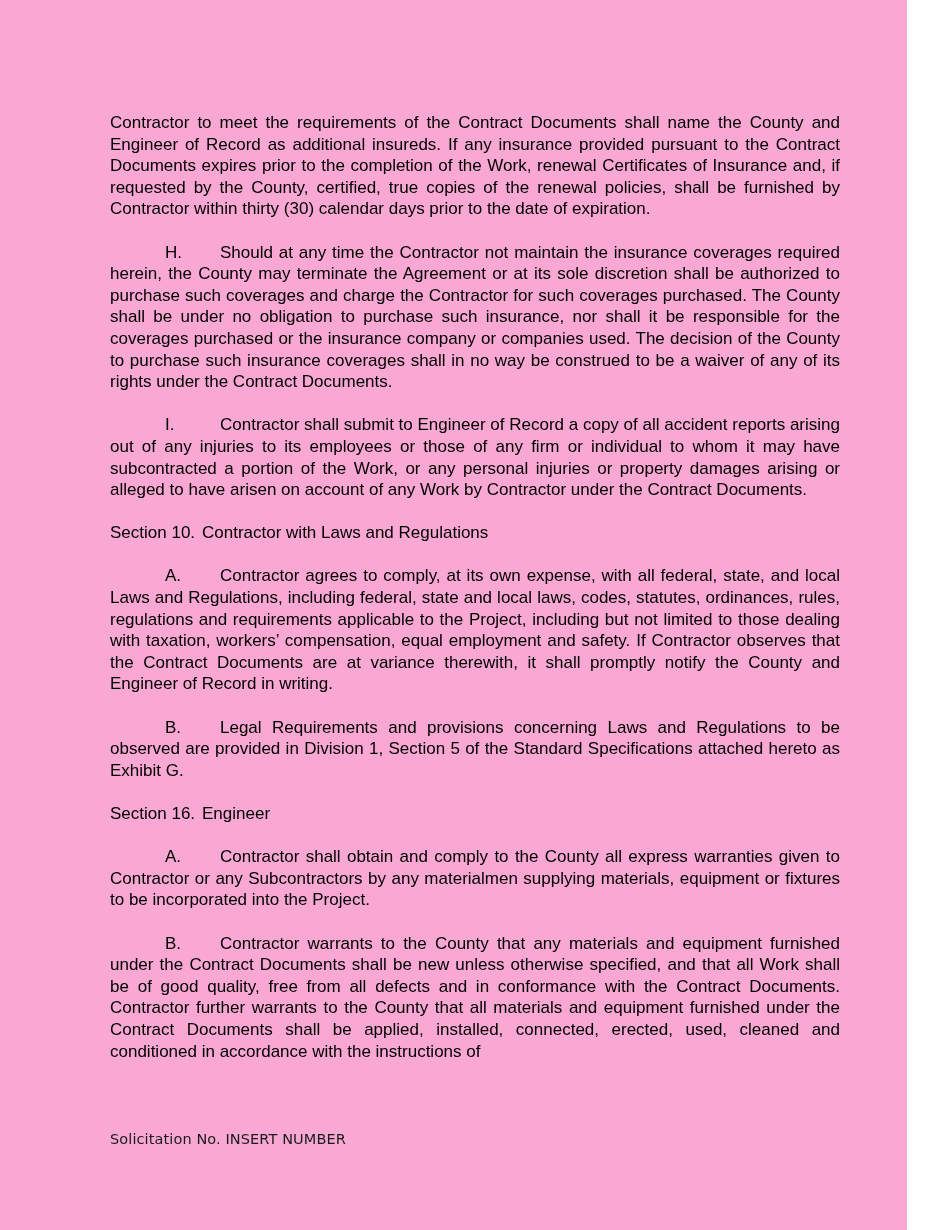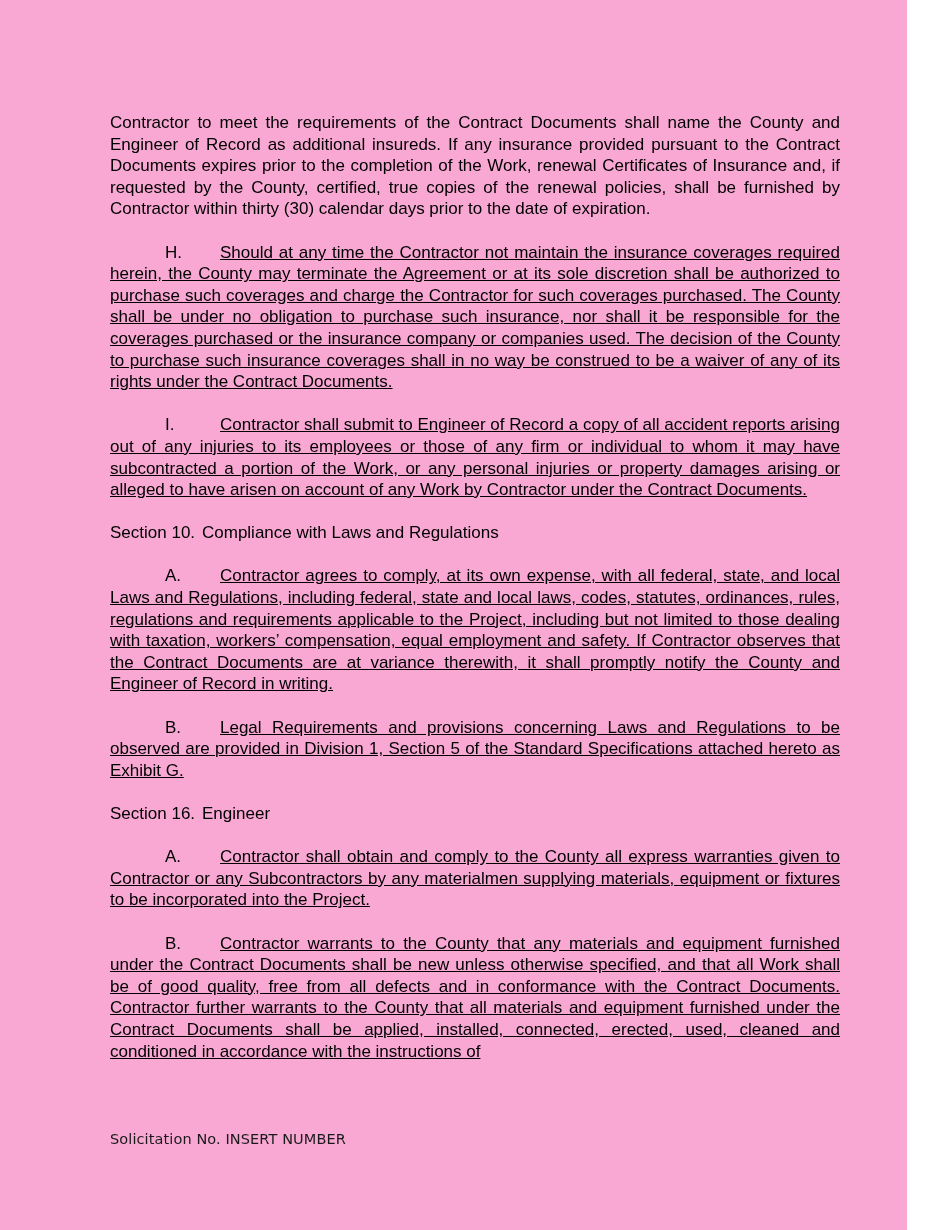--- a/index.html
+++ b/index.html
@@ -39,21 +39,20 @@
 
   p.para:last-of-type {
     margin-bottom: 0;
   }
 
   
   p.lettered {
     margin: 0 0 21.6px 0;
     text-align: justify;
     text-justify: inter-word;
-    text-decoration: underline;
   }
 
   .marker {
     display: inline-block;
     width: 55px;
     margin-left: 55px;
   }
 
   
   p.section-heading {
@@ -95,21 +94,21 @@
 
     <p class="lettered">
       <span class="marker">H.</span><span class="para-run">Should at any time the Contractor not maintain the insurance coverages required herein, the County may terminate the Agreement or at its sole discretion shall be authorized to purchase such coverages and charge the Contractor for such coverages purchased.  The County shall be under no obligation to purchase such insurance, nor shall it be responsible for the coverages purchased or the insurance company or companies used.  The decision of the County to purchase such insurance coverages shall in no way be construed to be a waiver of any of its rights under the Contract Documents.</span>
     </p>
 
     <p class="lettered">
       <span class="marker">I.</span><span class="para-run">Contractor shall submit to Engineer of Record a copy of all accident reports arising out of any injuries to its employees or those of any firm or individual to whom it may have subcontracted a portion of the Work, or any personal injuries or property damages arising or alleged to have arisen on account of any Work by Contractor under the Contract Documents.</span>
     </p>
 
     <p class="section-heading">
-      <span class="section-number">Section 10.</span><span>Compliance with Laws and Regulations</span>
+      <span class="section-number">Section 10.</span><span>Contractor with Laws and Regulations</span>
     </p>
 
     <p class="lettered">
       <span class="marker">A.</span><span class="para-run">Contractor agrees to comply, at its own expense, with all federal, state, and local Laws and Regulations, including federal, state and local laws, codes, statutes, ordinances, rules, regulations and requirements applicable to the Project, including but not limited to those dealing with taxation, workers’ compensation, equal employment and safety. If Contractor observes that the Contract Documents are at variance therewith, it shall promptly notify the County and Engineer of Record in writing.</span>
     </p>
 
     <p class="lettered">
       <span class="marker">B.</span><span class="para-run">Legal Requirements and provisions concerning Laws and Regulations to be observed are provided in Division 1, Section 5 of the Standard Specifications attached hereto as Exhibit G.</span>
     </p>
 

